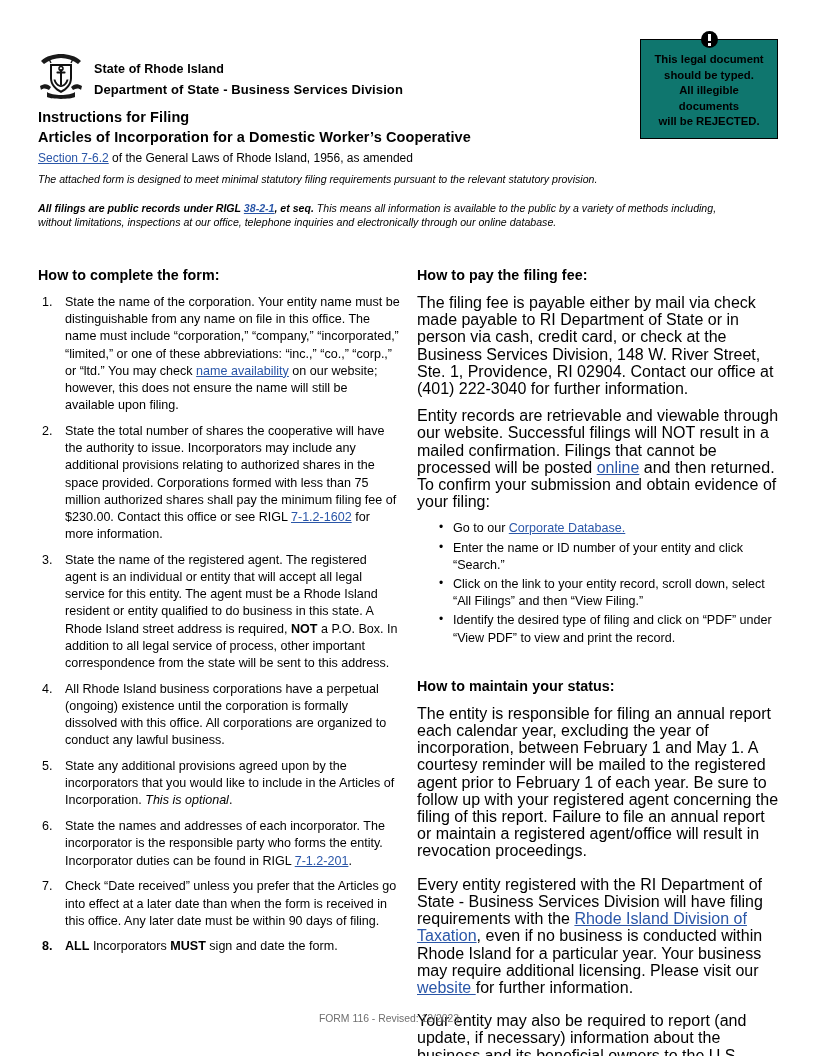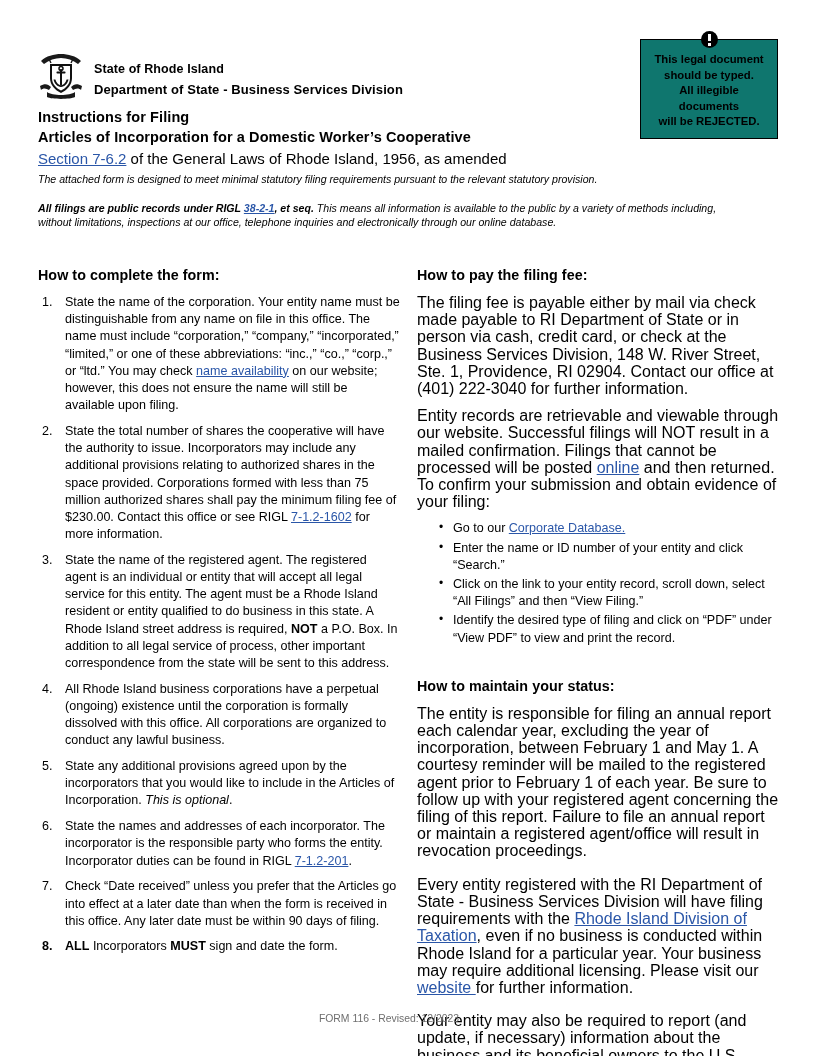--- a/index.html
+++ b/index.html
@@ -117,21 +117,21 @@
   }
 
   
   .statute-block {
     position: absolute;
     left: 38px;
     top: 150px;
     width: 700px;
   }
   .statute-line {
-    font-size: 15px;
+    font-size: 12px;
     line-height: 17px;
   }
   .disclaimer {
     font-size: 10.6px;
     font-style: italic;
     line-height: 14.5px;
     margin-top: 5px;
   }
   .public-records {
     font-size: 10.6px;

